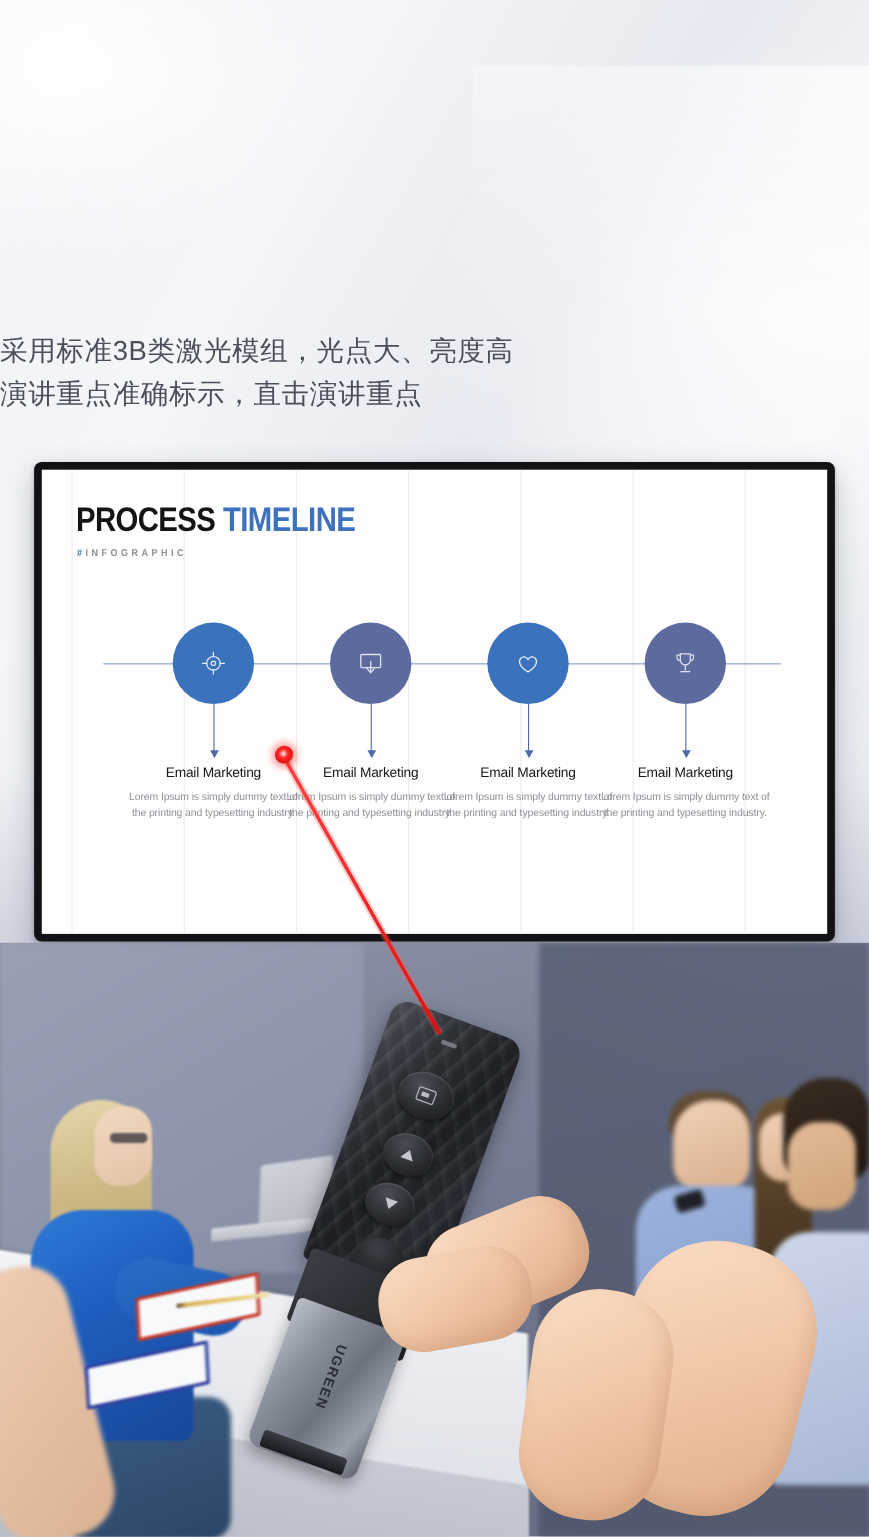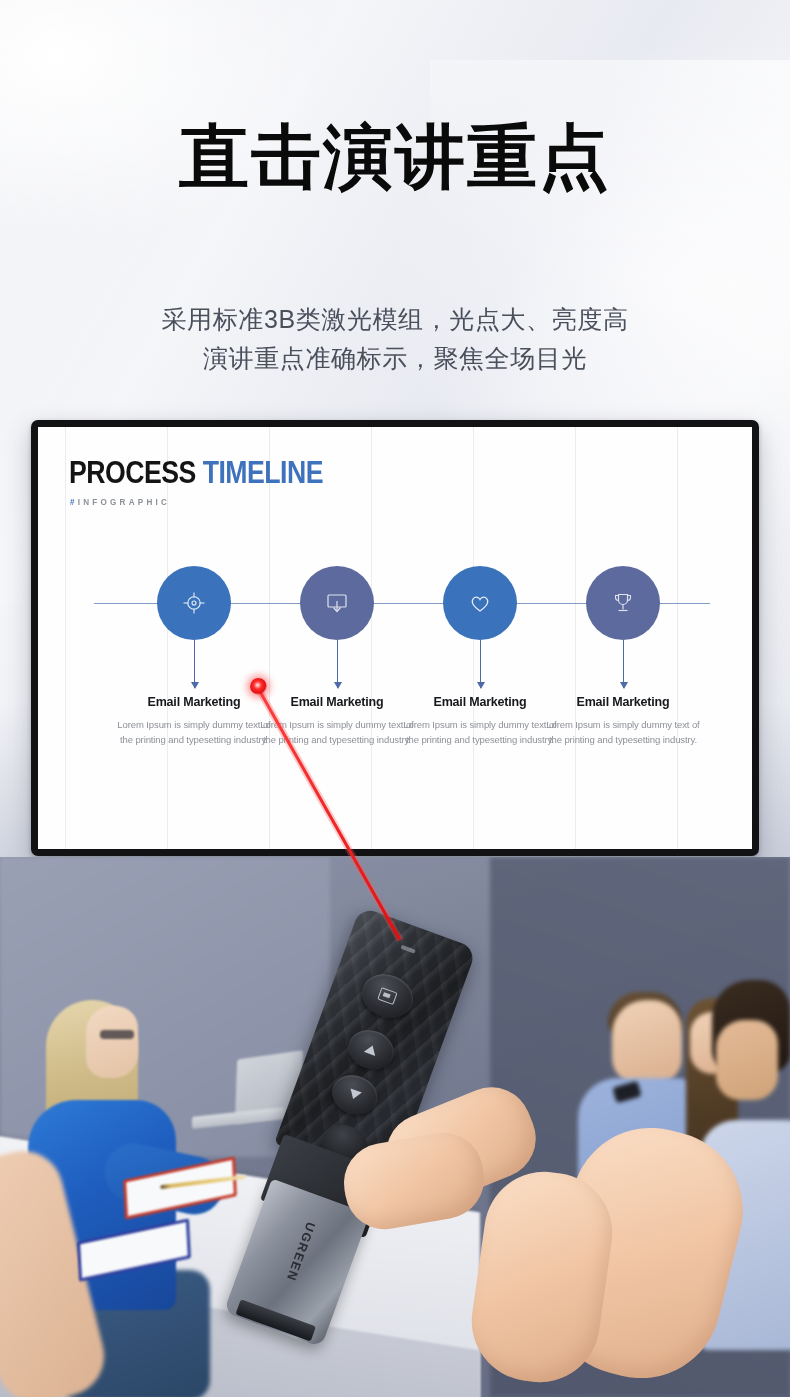--- a/index.html
+++ b/index.html
@@ -37,21 +37,21 @@
   .headline{
     position:absolute;left:0;top:112px;width:790px;text-align:center;
     color:#0a0a0a;font-weight:bold;line-height:1.06;
     letter-spacing:2px;
     text-shadow:0 1px 0 rgba(255,255,255,.5);
   }
   .headline .l1{display:block;font-size:70px;}
   .headline .l2{display:block;font-size:70px;margin-top:8px;}
 
   .subhead{
-    position:absolute;left:0;top:300px;width:790px;text-align:center;
+    position:absolute;left:0;top:300px;width:790px;text-align:left;
     color:#4a4f5c;font-size:25px;line-height:1.55;letter-spacing:.6px;
   }
   .subhead span{display:block;}
 
   
   .screen-frame{
     position:absolute;left:31px;top:420px;width:728px;height:436px;
     background:#121214;border-radius:7px;
     box-shadow:0 10px 26px rgba(60,66,90,.30), 0 2px 5px rgba(0,0,0,.22);
     padding:7px;box-sizing:border-box;
@@ -87,21 +87,21 @@
   .node.slate{background:#5d6a9e;}
   .node svg{position:absolute;left:50%;top:50%;transform:translate(-50%,-50%);}
   .stem{position:absolute;width:1px;background:#4e6aa8;top:213px;height:48px;}
   .stem::after{
     content:"";position:absolute;left:-3.5px;bottom:-1px;
     border-left:4px solid transparent;border-right:4px solid transparent;
     border-top:7px solid #4e6aa8;
   }
   .col{position:absolute;top:268px;width:160px;text-align:center;}
   .col h4{
-    margin:0 0 9px 0;font-size:12.5px;color:#16181c;font-weight:bold;letter-spacing:-.2px;
+    margin:0 0 9px 0;font-size:12.5px;color:#16181c;font-weight:normal;letter-spacing:-.2px;
   }
   .col p{
     margin:0;font-size:9.5px;line-height:1.55;color:#8d9097;letter-spacing:-.1px;
   }
 
   
   .laser-beam{
     position:absolute;left:0;top:0;width:790px;height:1397px;pointer-events:none;
   }
   .laser-dot{
@@ -323,26 +323,25 @@
 
 <div id="page">
 
   <div class="hero-bg">
     <div class="hero-sheen"></div>
     <div class="hero-sheen2"></div>
     <div class="hero-shadow"></div>
   </div>
 
   <div class="headline">
-    <span class="l2">直击演讲重点</span>
   </div>
 
   <div class="subhead">
     <span>采用标准3B类激光模组，光点大、亮度高</span>
-    <span>演讲重点准确标示，聚焦全场目光</span>
+    <span>演讲重点准确标示，直击演讲重点</span>
   </div>
 
   <div class="screen-frame">
     <div class="slide">
 
       <div class="gridlines">
         <i style="left:27px"></i>
           <i style="left:129px"></i>
           <i style="left:231px"></i>
         <i style="left:333px"></i>

